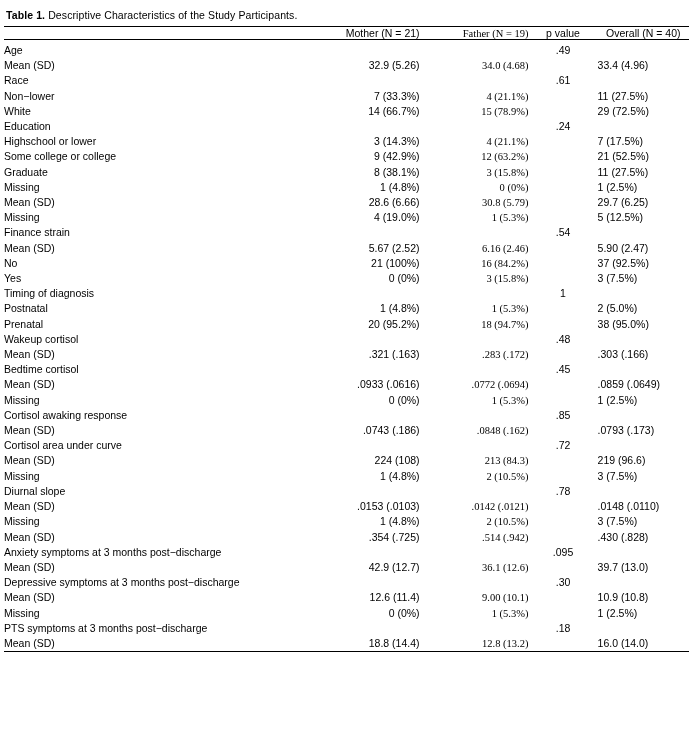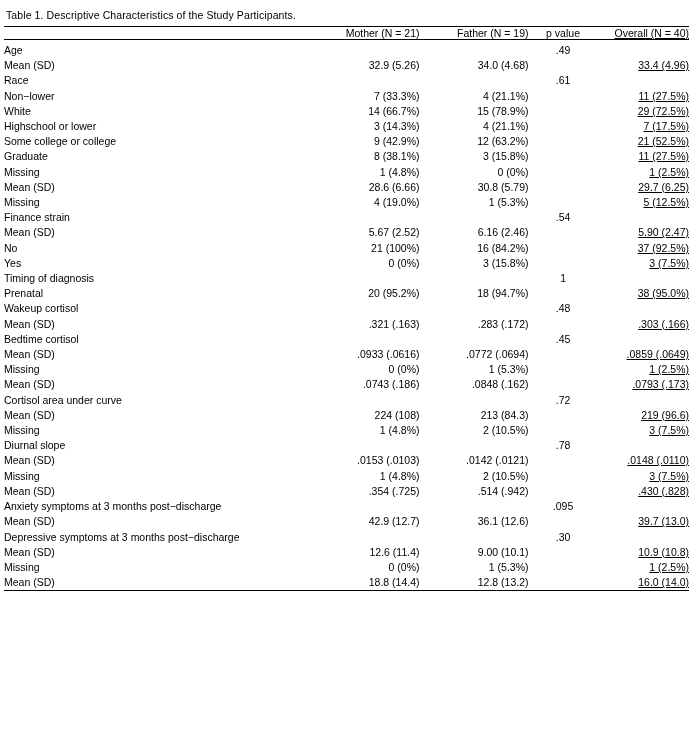--- a/index.html
+++ b/index.html
@@ -22,21 +22,21 @@
     padding: 6px 4px 0 4px;
   }
   .caption {
     font-family: "Liberation Sans", sans-serif;
     font-size: 10.5px;
     line-height: 14px;
     margin: 2px 0 4px 2px;
     letter-spacing: .1px;
   }
   .caption .lbl {
-    font-weight: normal;
+    font-weight: bold;
   }
   table.tbl {
     width: 100%;
     border-collapse: collapse;
     font-family: "Liberation Sans", sans-serif;
     font-size: 10.5px;
   }
   table.tbl th, table.tbl td {
     padding: 0;
     vertical-align: bottom;
@@ -49,23 +49,23 @@
   }
   thead tr.head-row th {
     border-top: 1.1px solid #000;
     border-bottom: 1.1px solid #000;
   }
   tbody tr:first-child td {
     padding-top: 3px;
   }
   .c-label { text-align: left; width: 300px; }
   .c-mother { text-align: right; width: 118px; }
-  .c-father { text-align: right; width: 110px; }
+  .c-father { text-align: right; width: 110px; font-family: Liberation Serif, serif; }
   .c-p      { text-align: center; width: 70px; }
-  .c-overall{ text-align: right; width: 92px; padding-right: 4px; text-decoration: underline; }
+  .c-overall{ width: 92px; padding-right: 4px; }
 
   tbody td {
     line-height: 15.2px;
     height: 15.2px;
     white-space: nowrap;
   }
   td.c-label { padding-left: 2px; margin-left: 44px; }
   .indent { padding-left: 14px; }
   .bottom-rule td {
     border-bottom: 1.1px solid #000;
@@ -122,20 +122,27 @@
           <td class="c-overall">11 (27.5%)</td>
         </tr>
         <tr>
           <td class="c-label indent">White</td>
           <td class="c-mother">14 (66.7%)</td>
           <td class="c-father">15 (78.9%)</td>
           <td class="c-p"></td>
           <td class="c-overall">29 (72.5%)</td>
         </tr>
         <tr>
+          <td class="c-label grouphead">Education</td>
+          <td class="c-mother"></td>
+          <td class="c-father"></td>
+          <td class="c-p">.24</td>
+          <td class="c-overall"></td>
+        </tr>
+        <tr>
           <td class="c-label indent">Highschool or lower</td>
           <td class="c-mother">3 (14.3%)</td>
           <td class="c-father">4 (21.1%)</td>
           <td class="c-p"></td>
           <td class="c-overall">7 (17.5%)</td>
         </tr>
         <tr>
           <td class="c-label indent">Some college or college</td>
           <td class="c-mother">9 (42.9%)</td>
           <td class="c-father">12 (63.2%)</td>
@@ -199,20 +206,27 @@
           <td class="c-overall">3 (7.5%)</td>
         </tr>
         <tr>
           <td class="c-label grouphead">Timing of diagnosis</td>
           <td class="c-mother"></td>
           <td class="c-father"></td>
           <td class="c-p">1</td>
           <td class="c-overall"></td>
         </tr>
         <tr>
+          <td class="c-label indent">Postnatal</td>
+          <td class="c-mother">1 (4.8%)</td>
+          <td class="c-father">1 (5.3%)</td>
+          <td class="c-p"></td>
+          <td class="c-overall">2 (5.0%)</td>
+        </tr>
+        <tr>
           <td class="c-label indent">Prenatal</td>
           <td class="c-mother">20 (95.2%)</td>
           <td class="c-father">18 (94.7%)</td>
           <td class="c-p"></td>
           <td class="c-overall">38 (95.0%)</td>
         </tr>
         <tr>
           <td class="c-label grouphead">Wakeup cortisol</td>
           <td class="c-mother"></td>
           <td class="c-father"></td>
@@ -241,20 +255,27 @@
           <td class="c-overall">.0859 (.0649)</td>
         </tr>
         <tr>
           <td class="c-label indent">Missing</td>
           <td class="c-mother">0 (0%)</td>
           <td class="c-father">1 (5.3%)</td>
           <td class="c-p"></td>
           <td class="c-overall">1 (2.5%)</td>
         </tr>
         <tr>
+          <td class="c-label grouphead">Cortisol awaking response</td>
+          <td class="c-mother"></td>
+          <td class="c-father"></td>
+          <td class="c-p">.85</td>
+          <td class="c-overall"></td>
+        </tr>
+        <tr>
           <td class="c-label indent">Mean (SD)</td>
           <td class="c-mother">.0743 (.186)</td>
           <td class="c-father">.0848 (.162)</td>
           <td class="c-p"></td>
           <td class="c-overall">.0793 (.173)</td>
         </tr>
         <tr>
           <td class="c-label grouphead">Cortisol area under curve</td>
           <td class="c-mother"></td>
           <td class="c-father"></td>
@@ -331,20 +352,27 @@
           <td class="c-p"></td>
           <td class="c-overall">10.9 (10.8)</td>
         </tr>
         <tr>
           <td class="c-label indent">Missing</td>
           <td class="c-mother">0 (0%)</td>
           <td class="c-father">1 (5.3%)</td>
           <td class="c-p"></td>
           <td class="c-overall">1 (2.5%)</td>
         </tr>
+        <tr>
+          <td class="c-label grouphead">PTS symptoms at 3 months post−discharge</td>
+          <td class="c-mother"></td>
+          <td class="c-father"></td>
+          <td class="c-p">.18</td>
+          <td class="c-overall"></td>
+        </tr>
         <tr class="bottom-rule">
           <td class="c-label indent">Mean (SD)</td>
           <td class="c-mother">18.8 (14.4)</td>
           <td class="c-father">12.8 (13.2)</td>
           <td class="c-p"></td>
           <td class="c-overall">16.0 (14.0)</td>
         </tr>
       </tbody>
   </table>
 

